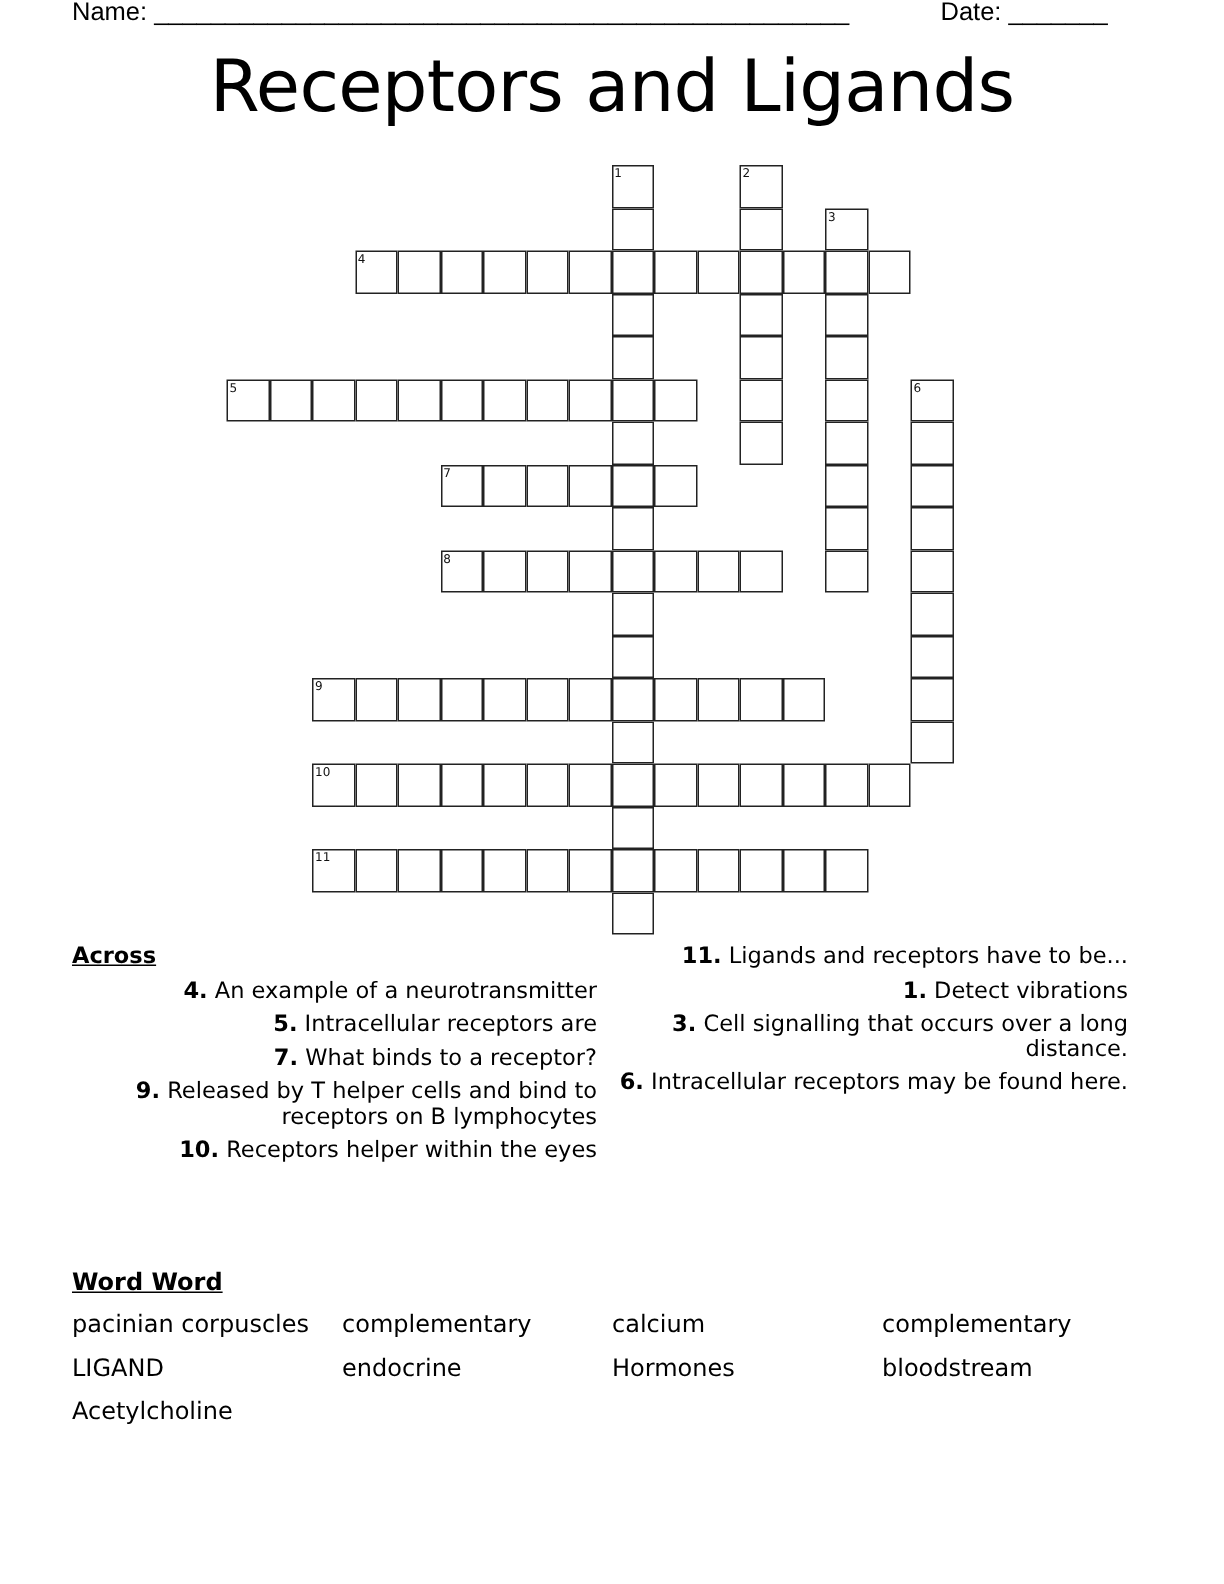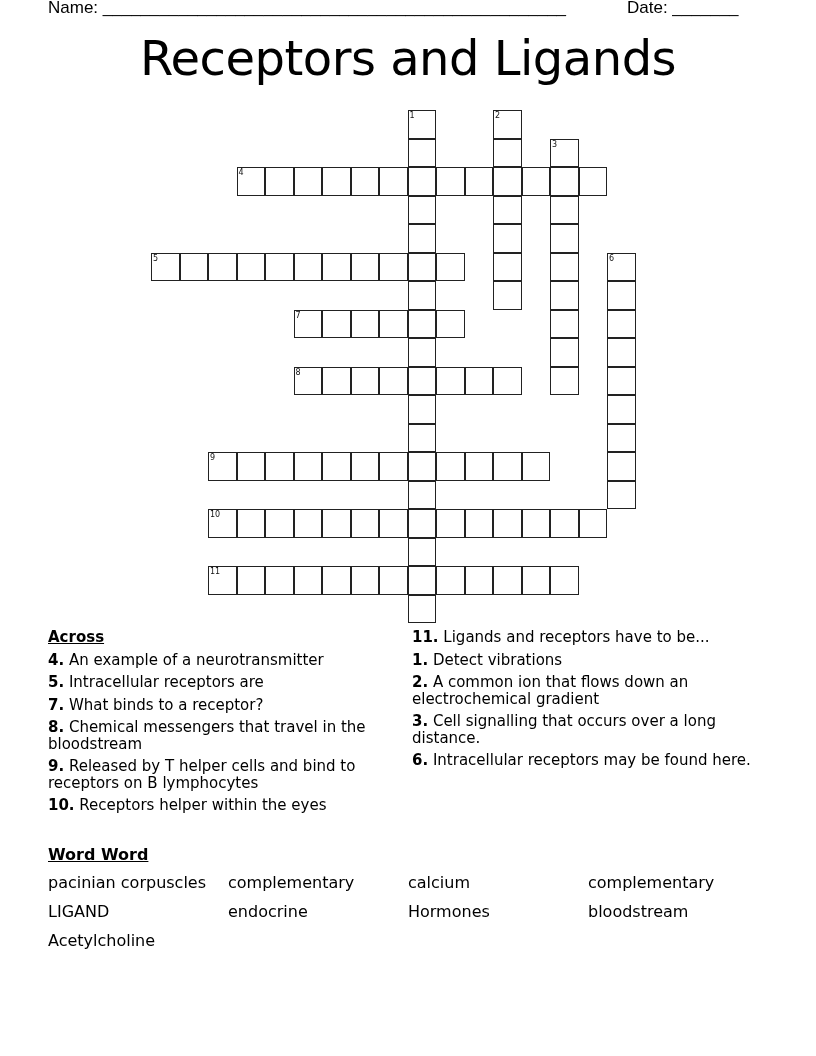--- a/index.html
+++ b/index.html
@@ -11,21 +11,21 @@
            font-family: "DejaVu Sans", sans-serif; font-size: 48px; letter-spacing: -0.5px; }
   #grid { position: absolute; left: 0; top: 0; width: 816px; height: 640px; }
   .cell { position: absolute; width: 28.5px; height: 28.5px; box-sizing: border-box;
           border: 1.5px solid #222; background: #fff; }
   .cell-num { position: absolute; left: 1px; top: 0px; font-family: "DejaVu Sans", sans-serif;
               font-size: 8px; line-height: 9px; color: #111; }
   .clues { position: absolute; font-family: "DejaVu Sans", sans-serif; font-size: 15px; line-height: 16.5px; }
   .clues-left { left: 48px; top: 629px; width: 350px; }
   .clues-right { left: 412px; top: 629px; width: 340px; }
   .sec-head { font-weight: bold; text-decoration: underline; font-size: 15px; margin-bottom: 6px; }
-  .clue { margin-bottom: 6px; }
+  .clue { margin-bottom: 6px; text-align: right; }
   .clue .num { font-weight: bold; }
   .wb-head { position: absolute; left: 48px; top: 845px; font-family: "DejaVu Sans", sans-serif;
              font-size: 16px; font-weight: bold; text-decoration: underline; }
   .wb-grid { position: absolute; left: 48px; top: 873px; width: 720px;
              display: grid; grid-template-columns: 180px 180px 180px 180px; row-gap: 9px;
              font-family: "DejaVu Sans", sans-serif; font-size: 16px; line-height: 20px; }
 </style>
 </head>
 <body>
 
@@ -168,29 +168,27 @@
     <div class="cell" style="left: 493px; top: 566px;"></div>
     <div class="cell" style="left: 521.5px; top: 566px;"></div>
     <div class="cell" style="left: 550px; top: 566px;"></div>
   </div>
 
 <div class="clues clues-left">
   <div class="sec-head">Across</div>
   <div class="clue"><span class="num">4.</span><span> An example of a neurotransmitter</span></div>
   <div class="clue"><span class="num">5.</span><span> Intracellular receptors are</span></div>
   <div class="clue"><span class="num">7.</span><span> What binds to a receptor?</span></div>
-  <div class="clue"><span class="num">8.</span><span> Chemical messengers that travel in the bloodstream</span></div>
   <div class="clue"><span class="num">9.</span><span> Released by T helper cells and bind to receptors on B lymphocytes</span></div>
   <div class="clue"><span class="num">10.</span><span> Receptors helper within the eyes</span></div>
 </div>
 
 <div class="clues clues-right">
   <div class="clue"><span class="num">11.</span><span> Ligands and receptors have to be...</span></div>
   <div class="clue"><span class="num">1.</span><span> Detect vibrations</span></div>
-  <div class="clue"><span class="num">2.</span><span> A common ion that flows down an electrochemical gradient</span></div>
   <div class="clue"><span class="num">3.</span><span> Cell signalling that occurs over a long distance.</span></div>
   <div class="clue"><span class="num">6.</span><span> Intracellular receptors may be found here.</span></div>
 </div>
 
 <div class="wb-head">Word Word</div>
 <div class="wb-grid">
   <div>pacinian corpuscles</div>
   <div>complementary</div>
   <div>calcium</div>
   <div>complementary</div>

